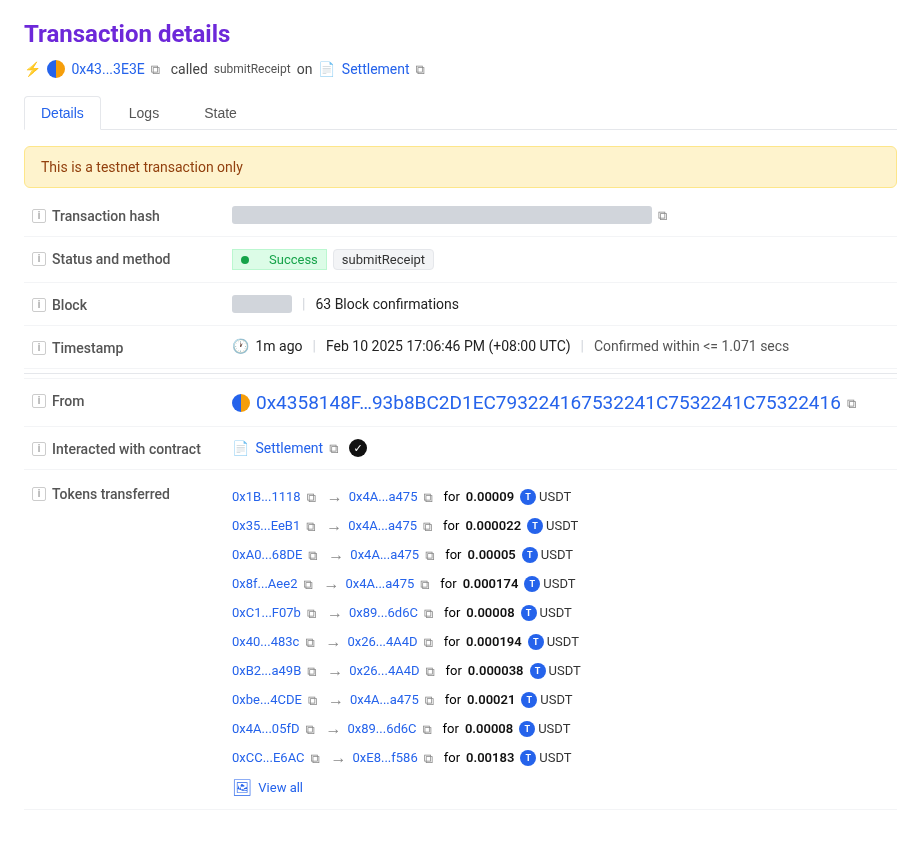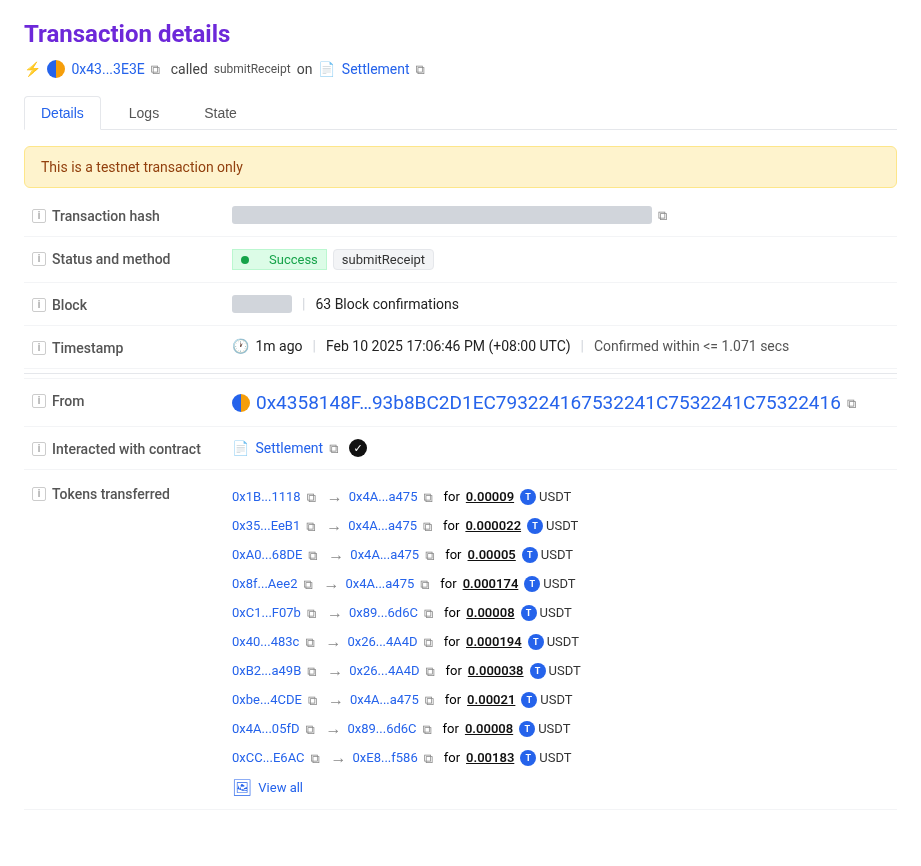--- a/index.html
+++ b/index.html
@@ -211,21 +211,20 @@
     .arrow {
       color: #888;
       font-size: 16px;
     }
     .for-label {
       color: #000000;
     }
     .amount {
       font-weight: 600;
       color: #111;
-      text-decoration: underline;
     }
     .token-badge {
       display: inline-flex;
       align-items: center;
       gap: 3px;
     }
     .token-icon {
       width: 16px;
       height: 16px;
       background: #2563eb;

